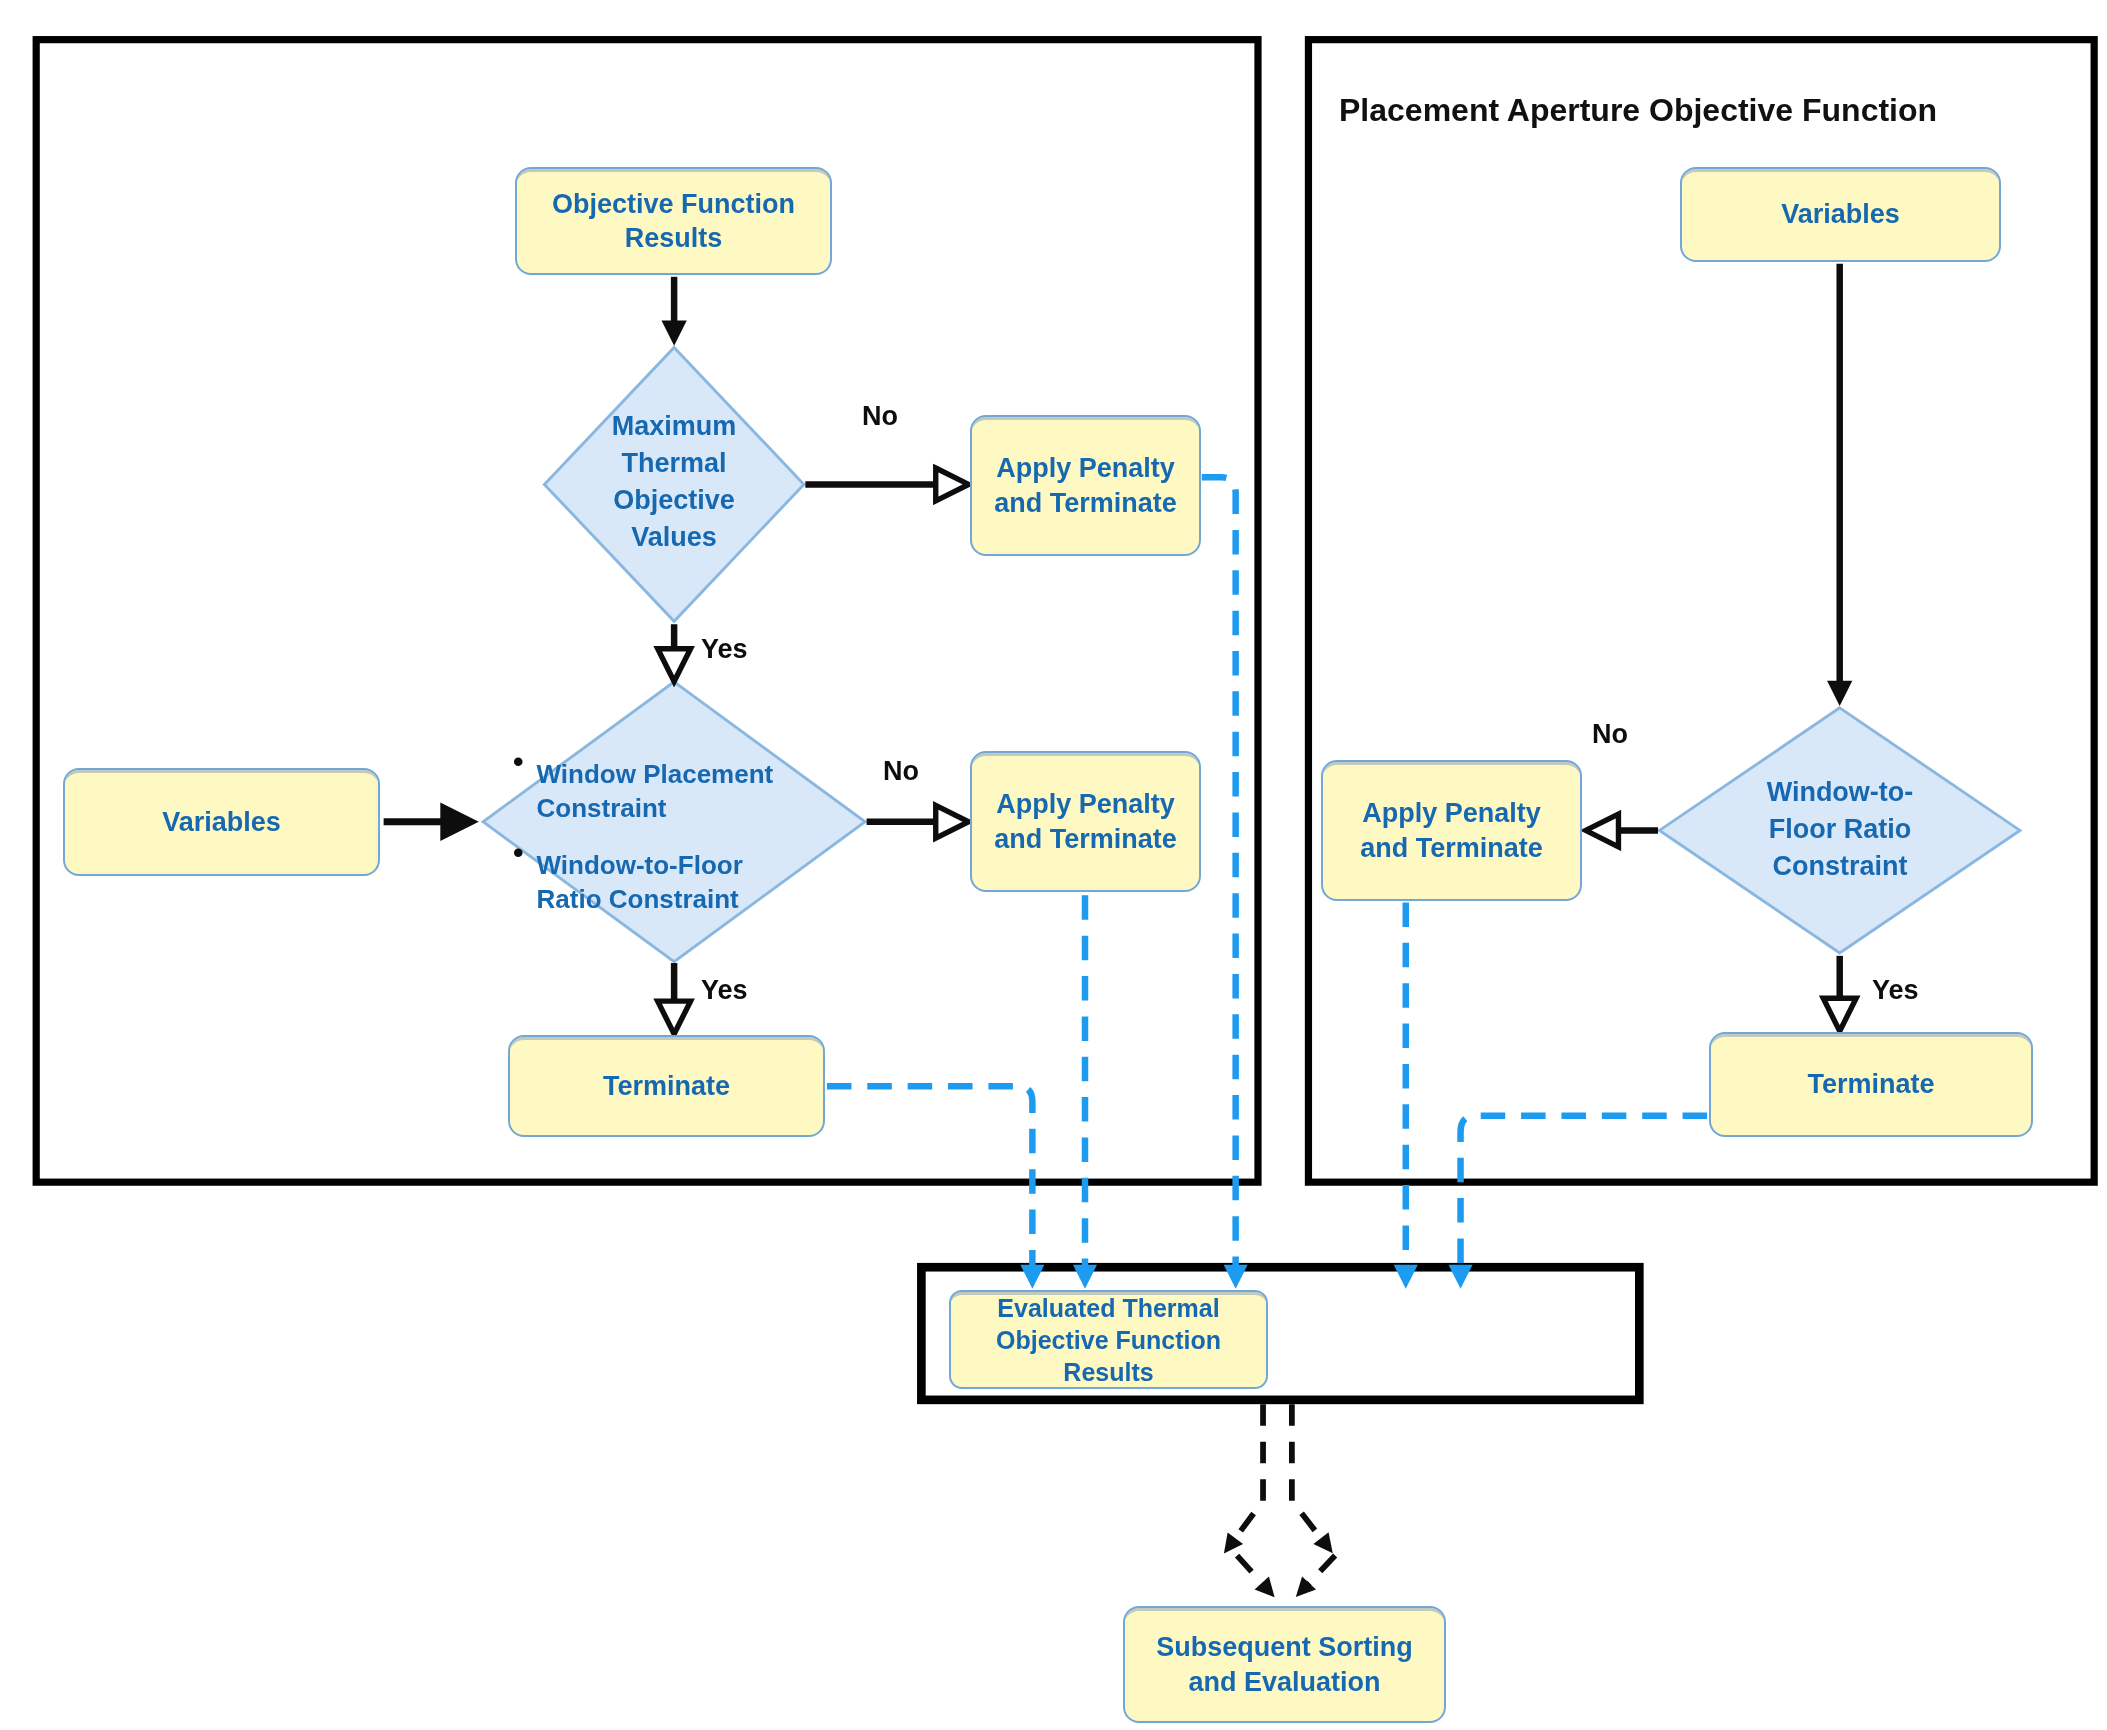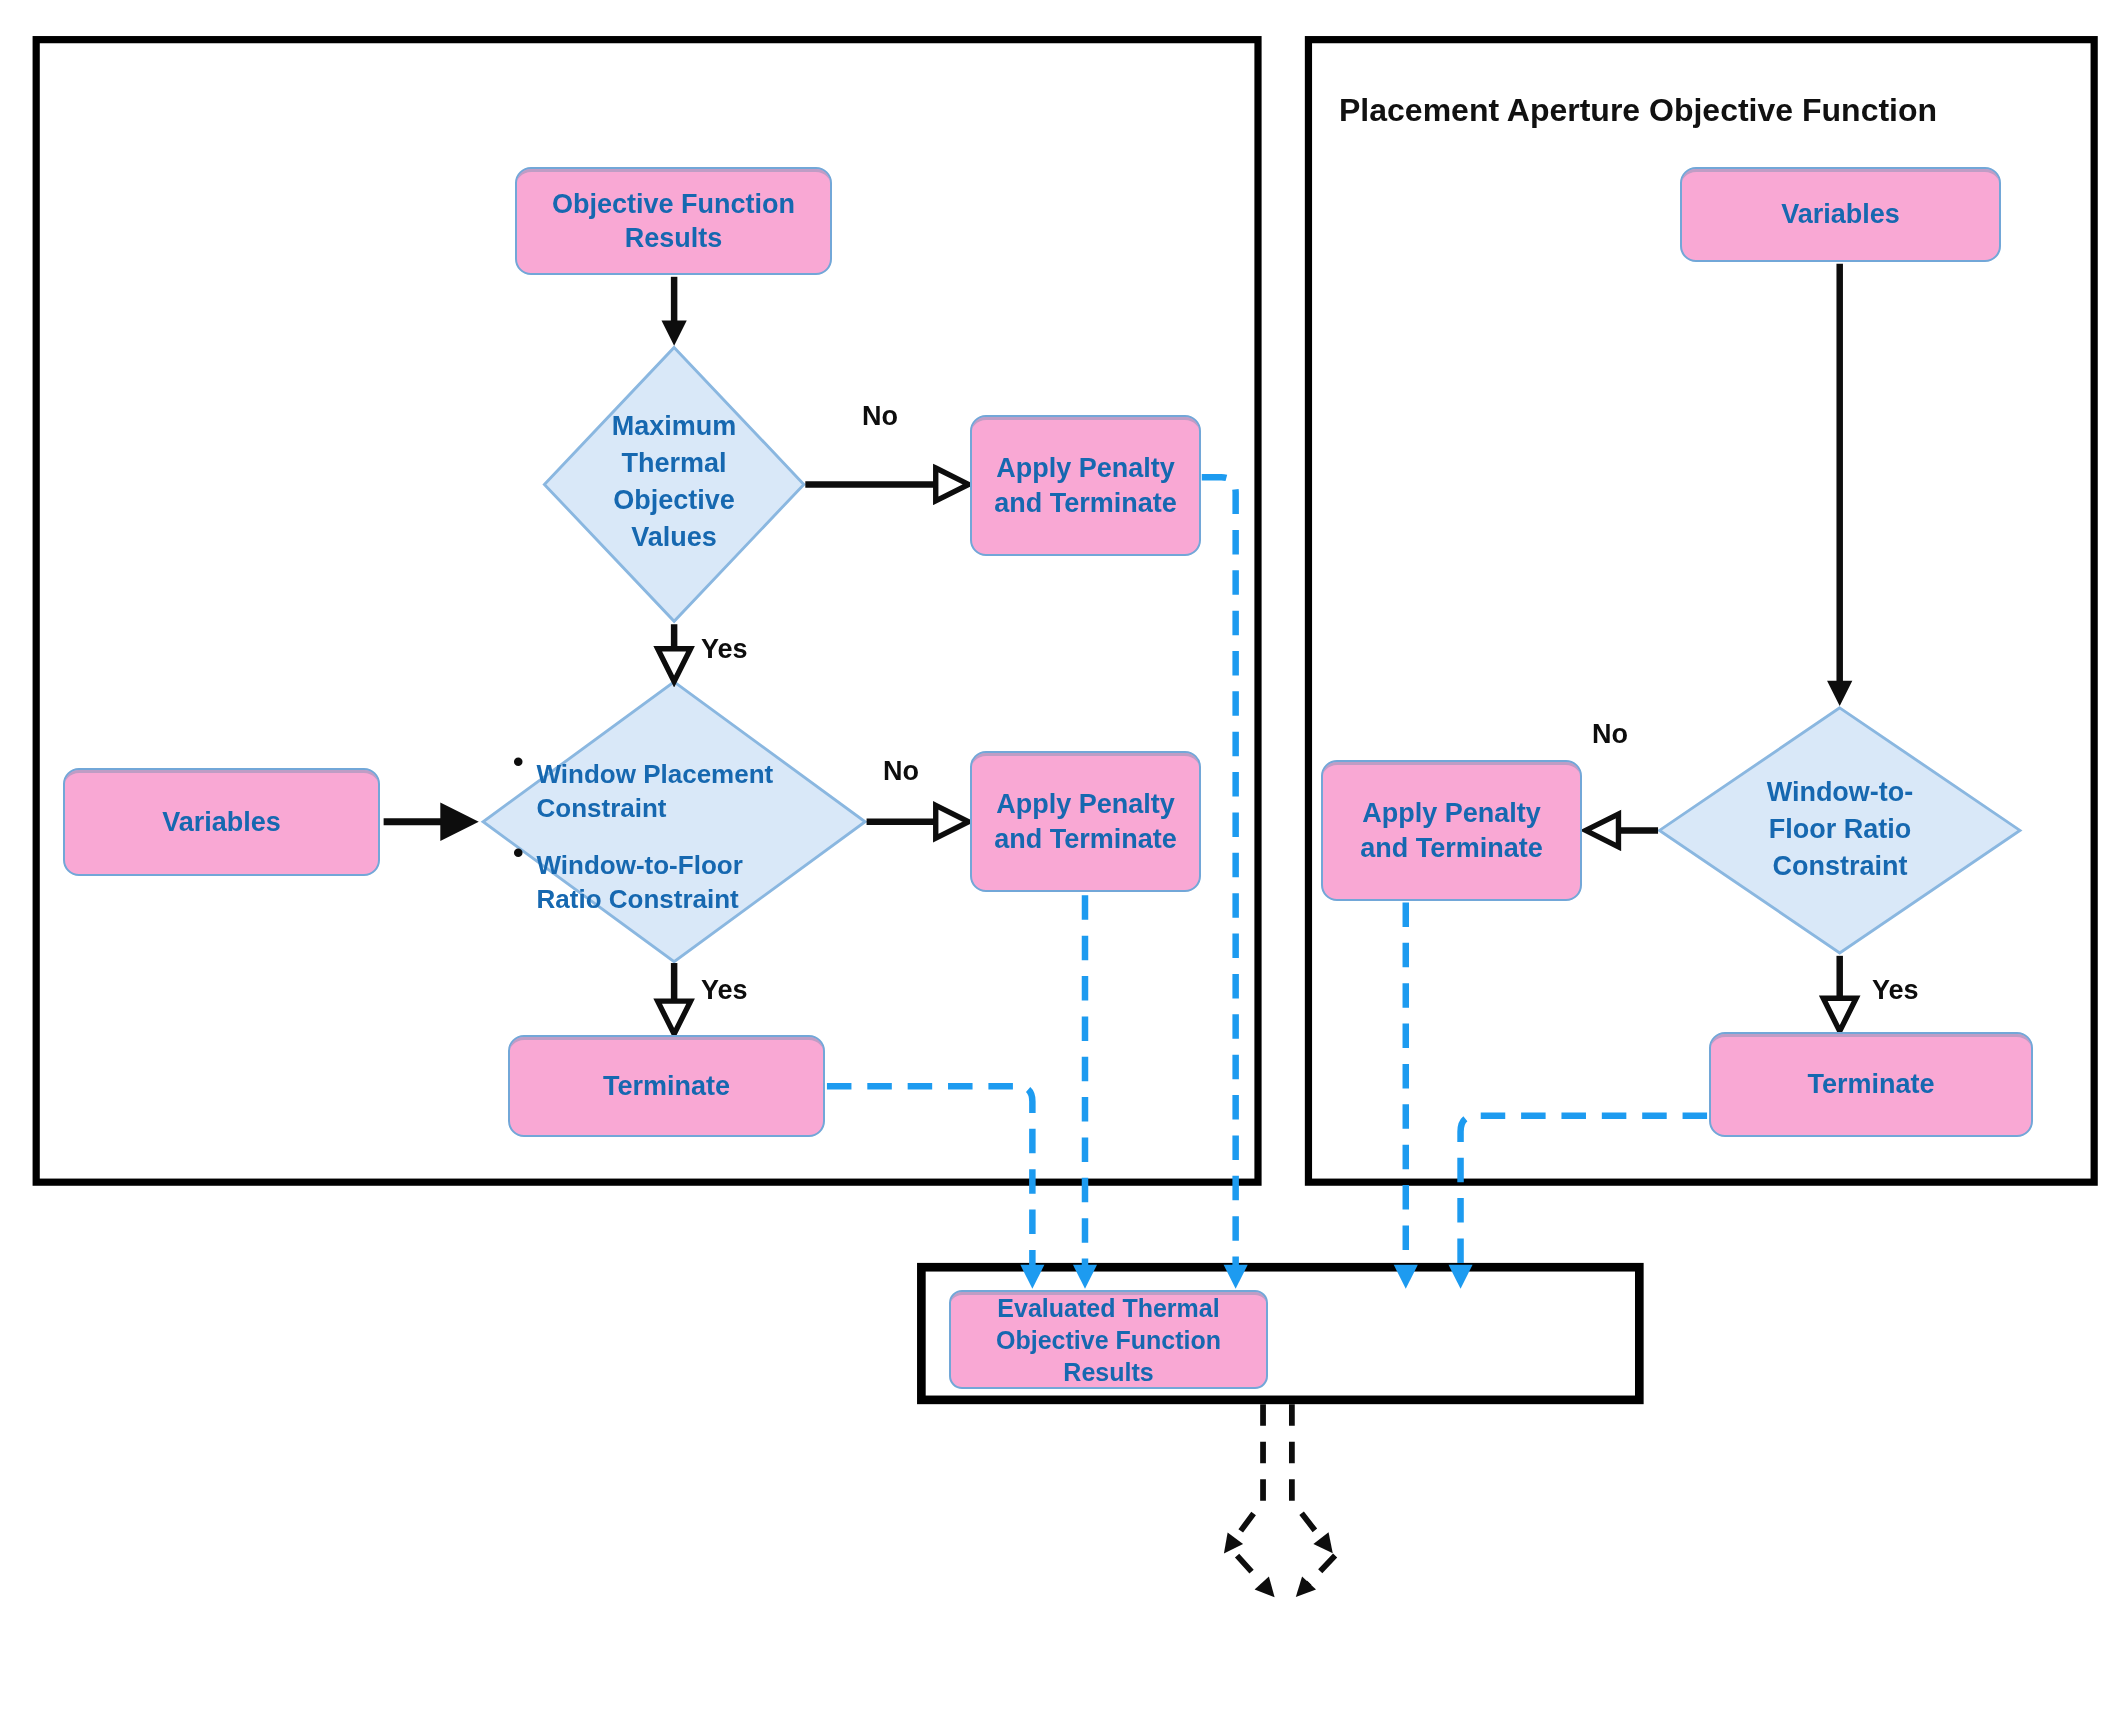--- a/index.html
+++ b/index.html
@@ -1,20 +1,20 @@
 <!DOCTYPE html>
 <html style="font-size:11.5px"><head>
 <meta charset="utf-8">
 <style>
   html,body{margin:0;padding:0;background:#ffffff;}
   #canvas{position:relative;width:2108px;height:1730px;background:#ffffff;overflow:hidden;
           font-family:"Liberation Sans", sans-serif;}
   #wires{position:absolute;left:0;top:0;z-index:1;}
   .node{position:absolute;z-index:3;box-sizing:border-box;
-        background:#f9a8d4;border:2.9px solid #72a7d8;border-radius:16px;
+        background:#fef9c3;border:2.9px solid #72a7d8;border-radius:16px;
         display:flex;align-items:center;justify-content:center;text-align:center;
         color:#1668b0;font-weight:700;font-size:27px;line-height:1.26;
         white-space:pre-line;box-shadow:inset 0 4.3px 0 -1.4px rgba(120,145,180,.45);}
   .panel-title{position:absolute;z-index:3;color:#111;font-weight:700;font-size:32px;white-space:nowrap;}
   .lbl{position:absolute;z-index:4;color:#0d0d0d;font-weight:700;font-size:27px;}
   .dtext{position:absolute;z-index:3;color:#1668b0;font-weight:700;text-align:center;
          white-space:pre-line;}
   .d1text{left:566px;top:408px;width:216px;font-size:27px;line-height:37px;}
   .d3text{left:1732px;top:774px;width:216px;font-size:27px;line-height:37px;}
   .d2text{position:absolute;z-index:3;left:513px;top:744px;width:346px;display:flex;
@@ -127,15 +127,17 @@
 
   <div class="node" style="left:1709px;top:1032px;width:324px;height:105px;">Terminate</div>
 
   <div class="lbl" style="left:1592px;top:719px;">No</div>
   <div class="lbl" style="left:1872px;top:975px;">Yes</div>
 
   <div class="node small" style="left:949px;top:1290px;width:319px;height:99px;border-radius:13px;">Evaluated Thermal
 Objective Function
 Results</div>
 
+  <div class="node" style="left:1123px;top:1606px;width:323px;height:117px;">Subsequent Sorting
+and Evaluation</div>
 
 </div>
 
 
 </body></html>

